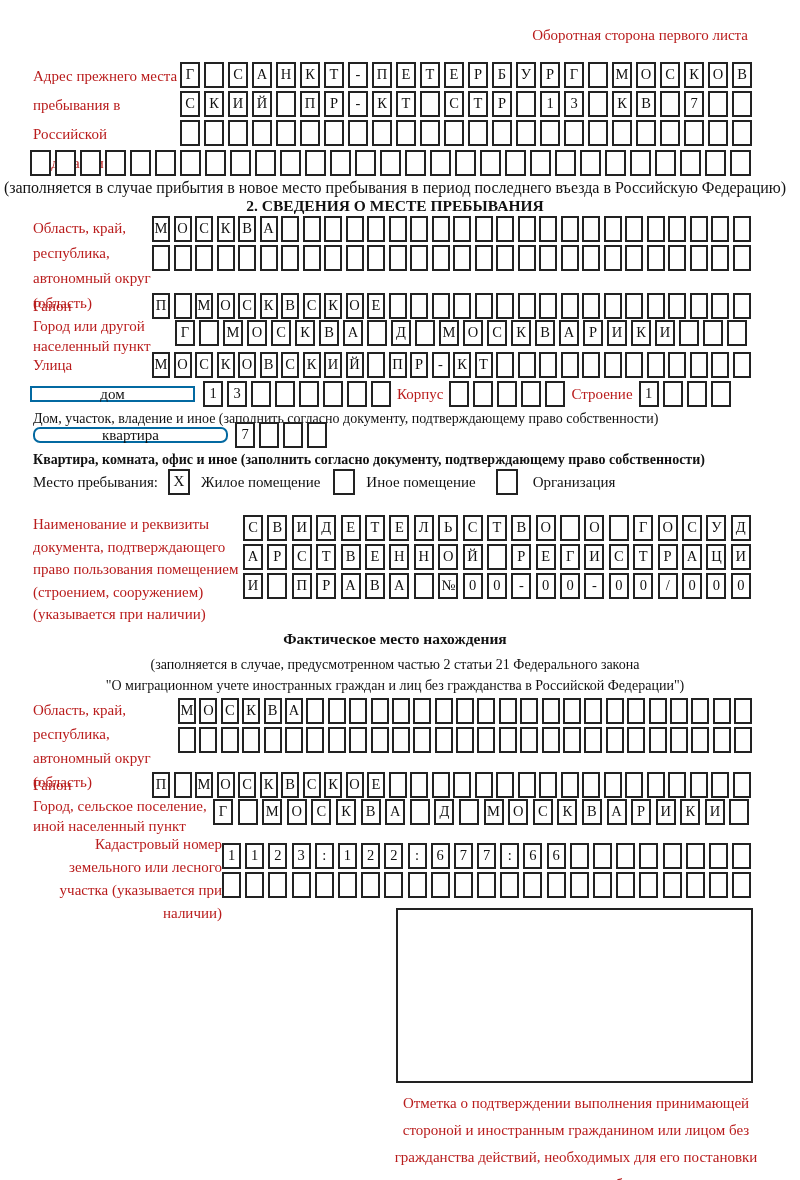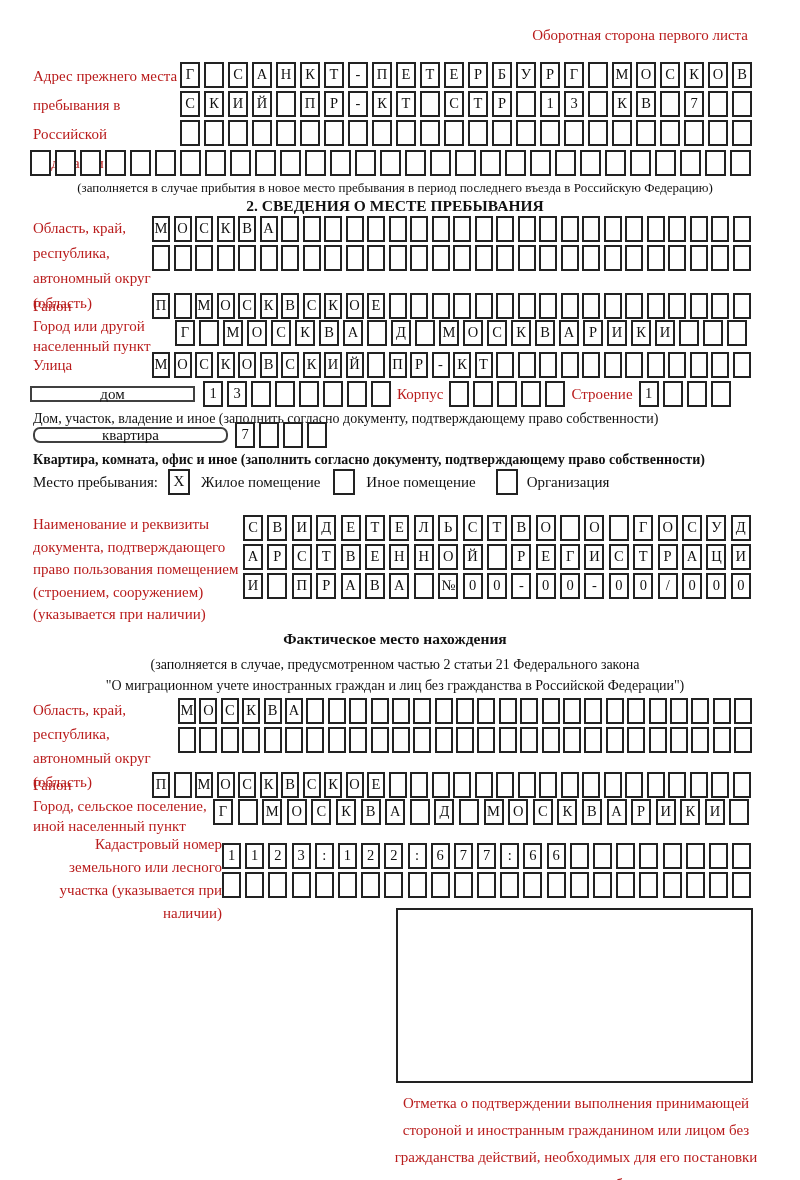--- a/index.html
+++ b/index.html
@@ -13,24 +13,24 @@
   .cell{display:inline-block;box-sizing:border-box;height:26px;border:2px solid #222;
         text-align:center;font-size:14.5px;line-height:21px;vertical-align:top;background:#fff;}
   .g24 .cell{width:20px;margin-right:4px;}
   .g28 .cell{width:18px;margin-right:3.5px;}
   .g27 .cell{width:18px;margin-right:3.4px;}
   .g23 .cell{width:19px;margin-right:4.2px;}
   .g29 .cell{width:21px;margin-right:4px;}
   .g22 .cell{width:20px;margin-right:4.6px;}
   .g21d .cell{width:20px;margin-right:4.4px;}
   .gsm .cell{width:20px;margin-right:4px;}
-  .note{font-size:13px;line-height:17px;color:#111;}
+  .note{font-size:16px;line-height:17px;color:#111;}
   .center{text-align:center;}
   .title{font-weight:bold;font-size:15.5px;}
-  .wbox{box-sizing:border-box;border:2px solid #404040;height:16px;display:inline-flex;
+  .wbox{box-sizing:border-box;border:2px solid #0369a1;height:16px;display:inline-flex;
         align-items:center;justify-content:center;font-size:15px;background:#fff;}
   .chk{display:inline-block;box-sizing:border-box;width:22px;height:26px;border:2px solid #222;
        text-align:center;font-size:15px;line-height:21px;vertical-align:middle;background:#fff;}
   .inlinerow{display:flex;align-items:center;font-size:15px;}
   .stampbox{box-sizing:border-box;border:2.5px solid #222;background:#fff;}
 </style>
 </head>
 <body>
 
 <div id="page">
@@ -89,21 +89,21 @@
   </div>
   <div class="abs note" style="left:33px;top:451px;font-size:14px;font-weight:bold;">Квартира, комната, офис и иное (заполнить согласно документу, подтверждающему право собственности)</div>
 
   <div class="blk inlinerow" style="left:33px;top:469px;">
     <div>Место пребывания:</div>
     <span class="chk" style="margin-left:10px;">X</span>
     <div style="margin-left:11px;">Жилое помещение</div>
     <span class="chk" style="margin-left:13px;"></span>
     <div style="margin-left:11px;">Иное помещение</div>
     <span class="chk" style="margin-left:20px;"></span>
-    <div style="margin-left:9px;">Организация</div>
+    <div style="margin-left:15px;">Организация</div>
   </div>
 
   <div class="blk" style="left:33px;top:513px;">
     <div class="lbl" style="width:210px;line-height:22.5px;">Наименование и реквизиты документа, подтверждающего право пользования помещением (строением, сооружением) (указывается при наличии)</div>
     <div class="rows" style="padding-top:2px;">
       <div class="cellrow g21d"><span class="cell">С</span><span class="cell">В</span><span class="cell">И</span><span class="cell">Д</span><span class="cell">Е</span><span class="cell">Т</span><span class="cell">Е</span><span class="cell">Л</span><span class="cell">Ь</span><span class="cell">С</span><span class="cell">Т</span><span class="cell">В</span><span class="cell">О</span><span class="cell"></span><span class="cell">О</span><span class="cell"></span><span class="cell">Г</span><span class="cell">О</span><span class="cell">С</span><span class="cell">У</span><span class="cell">Д</span></div>
       <div class="cellrow g21d"><span class="cell">А</span><span class="cell">Р</span><span class="cell">С</span><span class="cell">Т</span><span class="cell">В</span><span class="cell">Е</span><span class="cell">Н</span><span class="cell">Н</span><span class="cell">О</span><span class="cell">Й</span><span class="cell"></span><span class="cell">Р</span><span class="cell">Е</span><span class="cell">Г</span><span class="cell">И</span><span class="cell">С</span><span class="cell">Т</span><span class="cell">Р</span><span class="cell">А</span><span class="cell">Ц</span><span class="cell">И</span></div>
       <div class="cellrow g21d"><span class="cell">И</span><span class="cell"></span><span class="cell">П</span><span class="cell">Р</span><span class="cell">А</span><span class="cell">В</span><span class="cell">А</span><span class="cell"></span><span class="cell">№</span><span class="cell">0</span><span class="cell">0</span><span class="cell">-</span><span class="cell">0</span><span class="cell">0</span><span class="cell">-</span><span class="cell">0</span><span class="cell">0</span><span class="cell">/</span><span class="cell">0</span><span class="cell">0</span><span class="cell">0</span></div>
     </div>
   </div>

